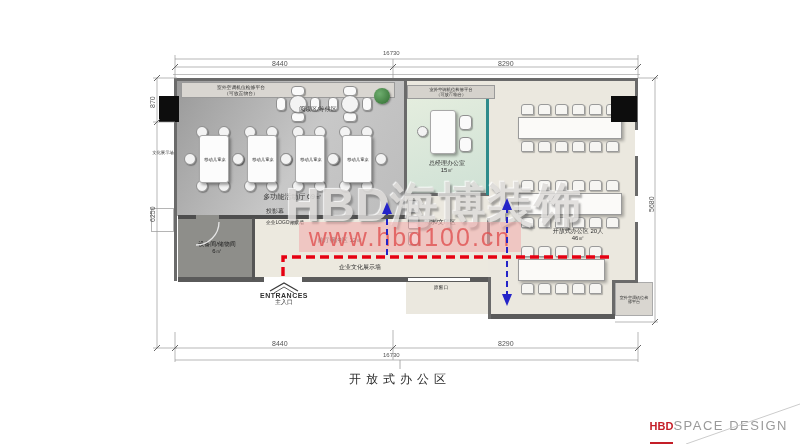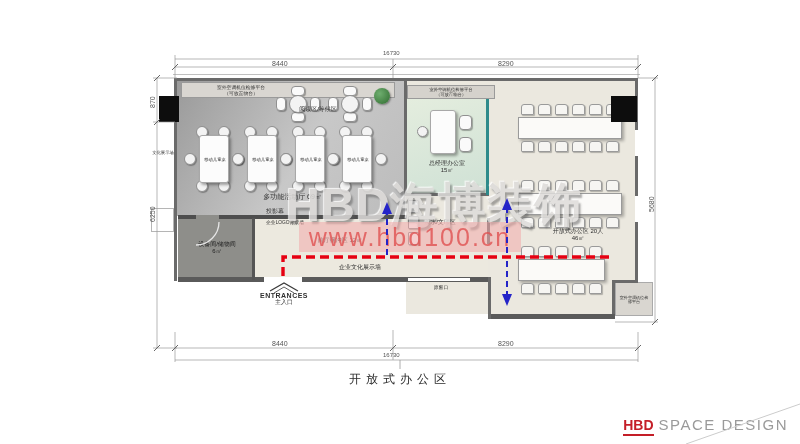--- a/index.html
+++ b/index.html
@@ -29,22 +29,22 @@
           letter-spacing:1px;color:#dedcda;opacity:.85;white-space:nowrap;
           text-shadow:2px 3px 2px rgba(90,90,90,.6),-1px -1px 1px #ffffff;}
   .wm-band{position:absolute;left:299px;top:222px;width:222px;height:30px;z-index:30;
            background:rgba(243,170,170,.55);text-align:center;}
   .wm-band span{font-size:25px;line-height:30px;color:rgba(224,80,80,.8);letter-spacing:2px;}
   .dim{position:absolute;font-size:7px;color:#555;z-index:22;white-space:nowrap;}
   .vdim{transform:rotate(-90deg);transform-origin:left top;}
   .title{position:absolute;left:290px;top:371px;width:220px;text-align:center;z-index:22;
          font-size:12px;letter-spacing:5px;color:#2a2a2a;}
   .footer{position:absolute;right:12px;bottom:10px;z-index:22;white-space:nowrap;}
-  .footer .brand{font-size:14px;font-weight:bold;color:#c41e28;border-bottom:2px solid #c41e28;padding-bottom:1px;}
-  .footer .suffix{font-size:15px;color:#9a9a9a;letter-spacing:1.5px;margin-left:5px;}
+  .footer .brand{font-size:11px;font-weight:bold;color:#c41e28;border-bottom:2px solid #c41e28;padding-bottom:10px;}
+  .footer .suffix{font-size:13px;color:#9a9a9a;letter-spacing:1.5px;}
   svg.overlay{position:absolute;inset:0;z-index:40;pointer-events:none;}
 </style>
 </head>
 <body>
 
 <div class="plan">
 
   <div class="floor" style="left:177px;top:81px;width:228px;height:135px;background:linear-gradient(120deg,#9a9a9a 0%,#c8c8c8 55%,#bcbcbc 100%);"></div>
   <div class="floor" style="left:406px;top:81px;width:229px;height:233px;background:#ebe8df;"></div>
   <div class="floor" style="left:255px;top:216px;width:233px;height:61px;background:#ece9df;"></div>

